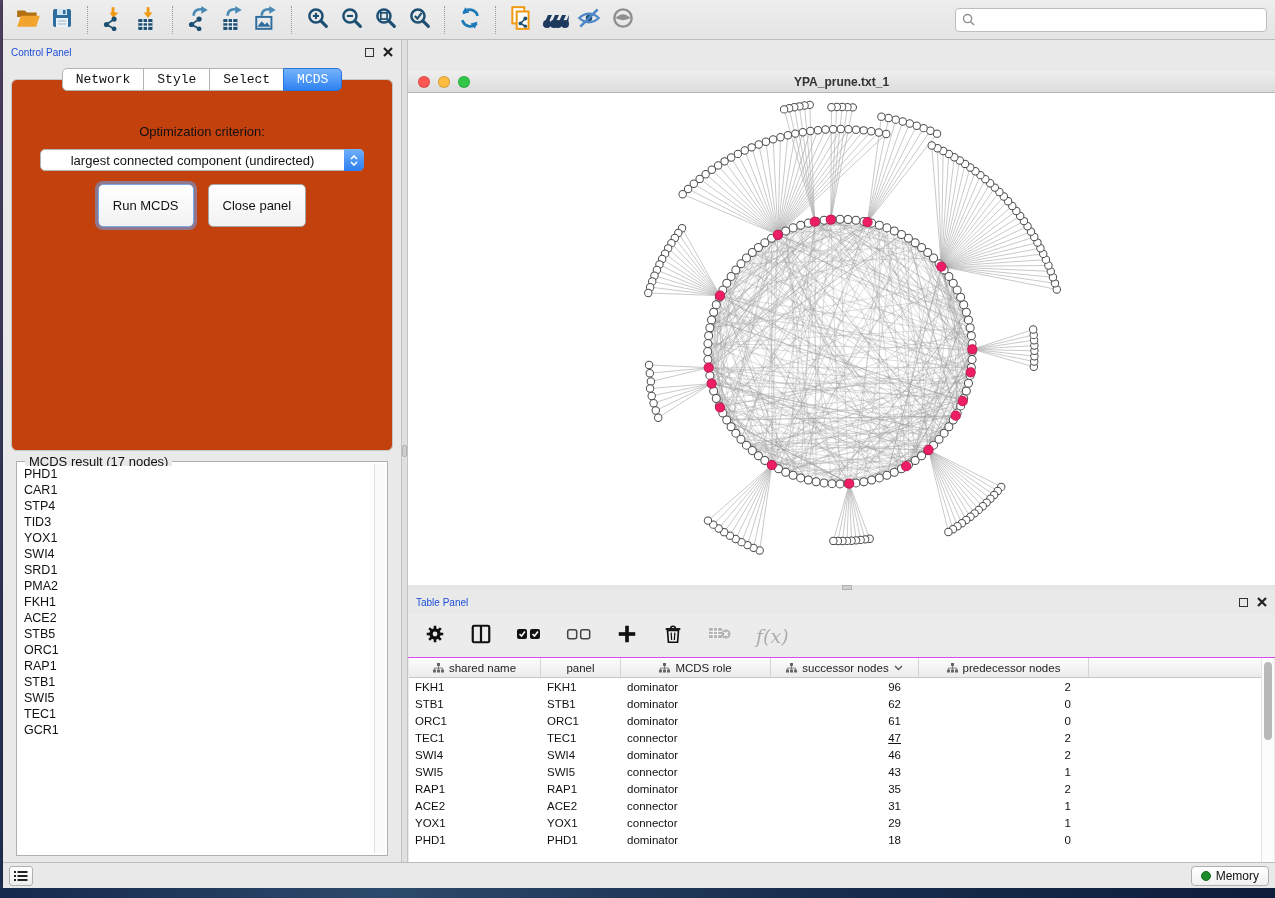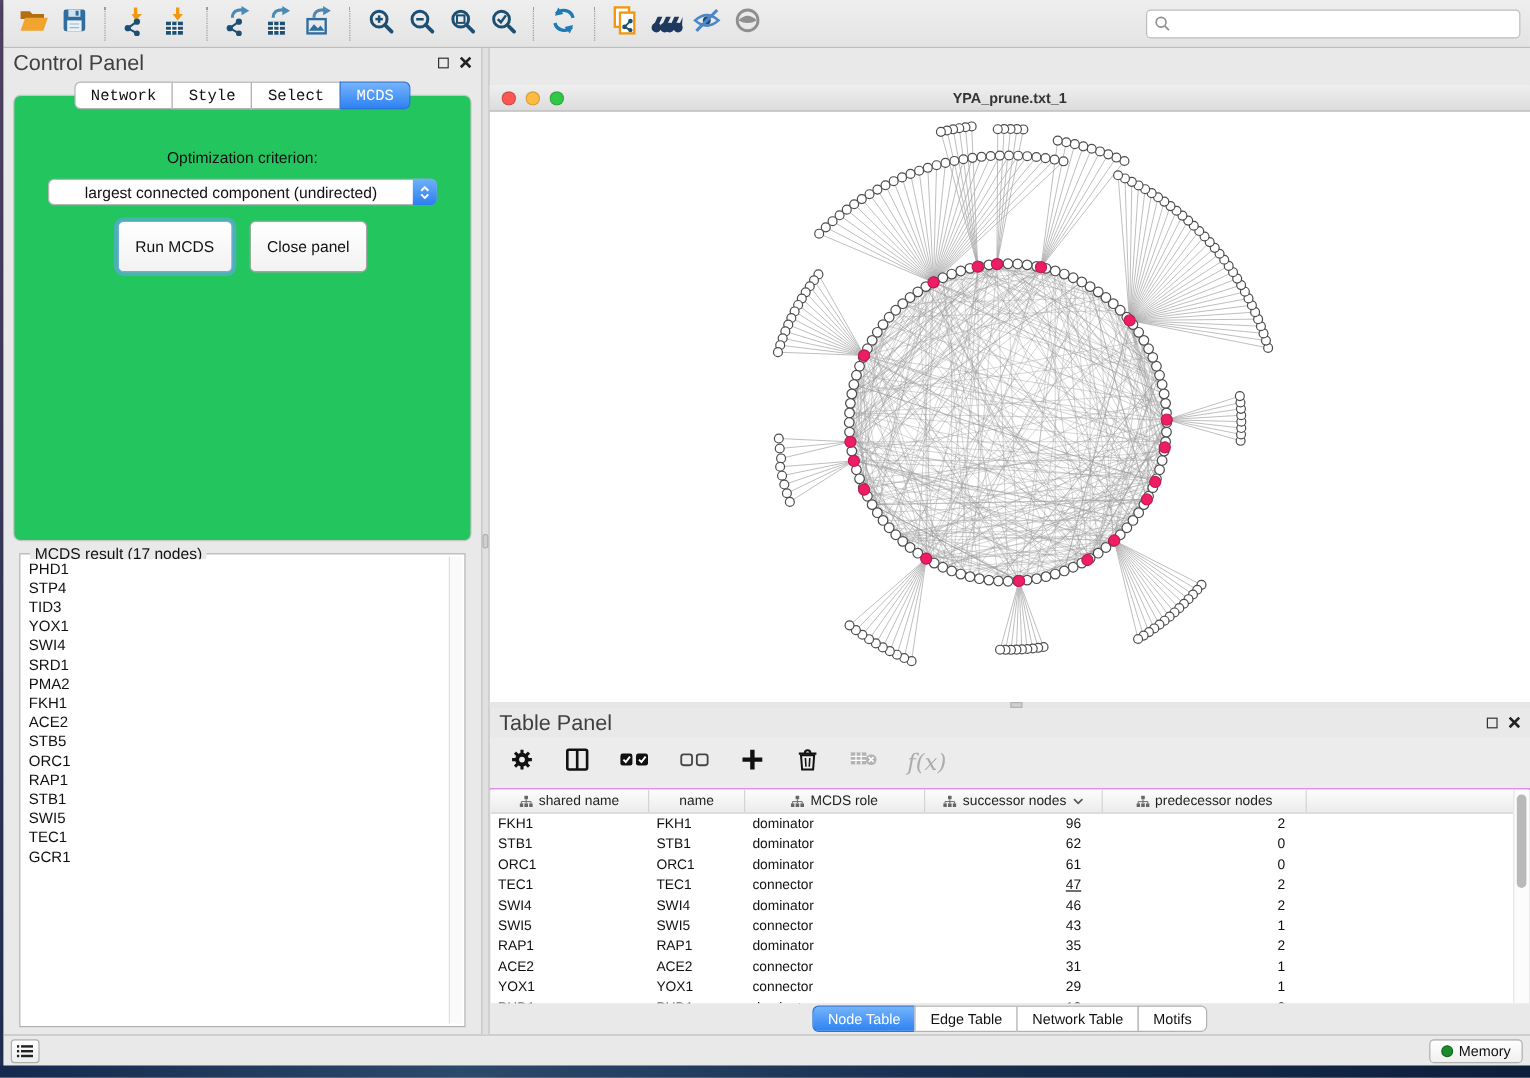--- a/index.html
+++ b/index.html
@@ -18,31 +18,31 @@
   .tb-search { margin-left:auto; width:312px; height:24px; background:#fff; border:1px solid #bdbdbd;
     border-radius:4px; display:flex; align-items:center; padding:0 6px; }
   .tb-search input { border:none; outline:none; flex:1; font-size:12px; margin-left:5px; background:transparent; }
 
   
   .main { flex:1 1 auto; display:flex; min-height:0; }
 
   
   .control-panel { width:398px; flex:0 0 auto; background:#e9e9e9; display:flex; flex-direction:column; }
   .panel-titlebar { height:24px; display:flex; align-items:center; padding:0 8px; flex:0 0 auto; }
-  .panel-titlebar .ttl { font-size:18px; color:#404040; }
+  .panel-titlebar .ttl { font-size:10px; color:#1d4ed8; }
   .panel-titlebar .win-icons { margin-left:auto; display:flex; gap:9px; align-items:center; }
   .float-glyph { width:9px; height:9px; border:1.6px solid #333; display:inline-block; }
 
   .cp-tabs { display:flex; justify-content:center; margin-top:4px; position:relative; z-index:2; flex:0 0 auto;font-family:Liberation Mono, monospace; }
   .seg-tab { font-size:13px; padding:3px 13px; background:#fff; border:1px solid #b3b3b3; margin-left:-1px; color:#111; }
   .seg-tab:first-child { border-radius:5px 0 0 5px; margin-left:0; }
   .seg-tab:last-child { border-radius:0 5px 5px 0; }
   .seg-tab.active { background:linear-gradient(#74b3fb,#2e82f2); border-color:#2a74dd; color:#fff; }
 
-  .cp-sub { margin:-12px 8px 0 8px; border:1px solid #c6c6c6; border-radius:6px; background:#22c55e;
+  .cp-sub { margin:-12px 8px 0 8px; border:1px solid #c6c6c6; border-radius:6px; background:#c2410c;
     height:372px; padding-top:44px; text-align:center; flex:0 0 auto; }
   .opt-label { font-size:13px; color:#111; }
   .dropdown { margin:10px auto 0; width:324px; height:22px; background:#fff; border:1px solid #b5b5b5;
     border-radius:5px; display:flex; align-items:center; }
   .dropdown .dd-text { flex:1; font-size:13px; text-align:center; color:#111; white-space:nowrap; overflow:hidden; }
   .dd-spinner { width:20px; height:22px; margin:-1px -1px -1px 0; border-radius:0 5px 5px 0;
     background:linear-gradient(#6fb0fa,#2d7ef0); display:flex; flex-direction:column; align-items:center; justify-content:center; gap:1px; }
   .btn-row { margin-top:13px; display:flex; justify-content:center; gap:14px; }
   .mac-btn { font-size:13px; background:linear-gradient(#ffffff,#f2f2f2); border:1px solid #a6a6a6;
     border-radius:5px; padding:13px 14px; color:#111; }
@@ -310,20 +310,21 @@
         <div class="btn-row">
           <button class="mac-btn focused">Run MCDS</button>
           <button class="mac-btn">Close panel</button>
         </div>
       </div>
 
       <div class="groupbox">
         <span class="legend">MCDS result (17 nodes)</span>
         <div class="mcds-list" id="mcds-list">
             <div class="item">PHD1</div>
+            <div class="item">CAR1</div>
             <div class="item">STP4</div>
             <div class="item">TID3</div>
             <div class="item">YOX1</div>
             <div class="item">SWI4</div>
             <div class="item">SRD1</div>
             <div class="item">PMA2</div>
             <div class="item">FKH1</div>
             <div class="item">ACE2</div>
             <div class="item">STB5</div>
             <div class="item">ORC1</div>
@@ -1258,21 +1259,21 @@
                   <svg width="11" height="10" viewBox="0 0 11 10">
                     <rect x="4" y="0" width="3" height="3" fill="#666"></rect>
                     <rect x="0" y="6.5" width="3" height="3" fill="#666"></rect>
                     <rect x="4" y="6.5" width="3" height="3" fill="#666"></rect>
                     <rect x="8" y="6.5" width="3" height="3" fill="#666"></rect>
                     <path d="M5.5 3 V5 M1.5 6.5 V5 H9.5 V6.5 M5.5 5 V6.5" fill="none" stroke="#666" stroke-width="0.8"></path>
                   </svg>
                   <span>shared name</span>
                 </div>
                 <div class="th" style="width: 80px; flex: 0 0 auto;">
-                  <span>name</span>
+                  <span>panel</span>
                 </div>
                 <div class="th" style="width: 150px; flex: 0 0 auto;">
                   <svg width="11" height="10" viewBox="0 0 11 10">
                     <rect x="4" y="0" width="3" height="3" fill="#666"></rect>
                     <rect x="0" y="6.5" width="3" height="3" fill="#666"></rect>
                     <rect x="4" y="6.5" width="3" height="3" fill="#666"></rect>
                     <rect x="8" y="6.5" width="3" height="3" fill="#666"></rect>
                     <path d="M5.5 3 V5 M1.5 6.5 V5 H9.5 V6.5 M5.5 5 V6.5" fill="none" stroke="#666" stroke-width="0.8"></path>
                   </svg>
                   <span>MCDS role</span>
@@ -1373,26 +1374,20 @@
                   <div class="td num" style="width: 148px; flex: 0 0 auto;">18</div>
                   <div class="td num" style="width: 170px; flex: 0 0 auto;">0</div>
                 </div>
               </div>
           </div>
           <div class="tbl-scroll">
             <div class="thumb"></div>
           </div>
         </div>
 
-        <div class="tp-tabs" id="tp-tabs">
-            <span class="seg-tab active">Node Table</span>
-            <span class="seg-tab">Edge Table</span>
-            <span class="seg-tab">Network Table</span>
-            <span class="seg-tab">Motifs</span>
-          </div>
       </div>
     </div>
   </div>
 
   <div class="statusbar">
     <span class="sb-left-btn">
       <svg width="14" height="12" viewBox="0 0 14 12">
         <rect x="0" y="1" width="2" height="2" fill="#222"></rect>
           <rect x="3.5" y="1" width="10" height="2" fill="#222"></rect>
         <rect x="0" y="5" width="2" height="2" fill="#222"></rect>

